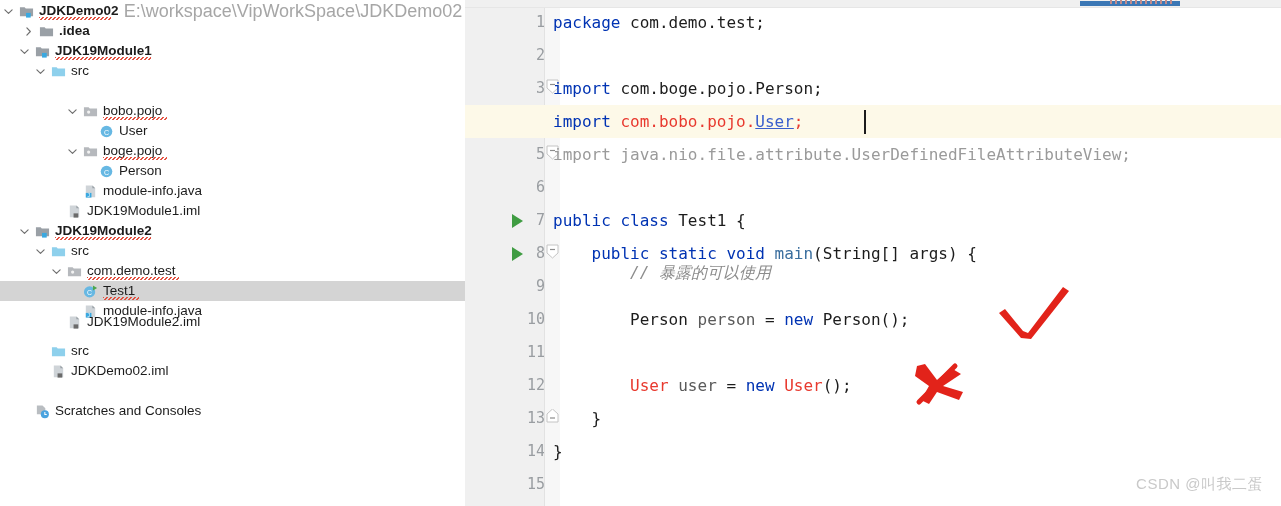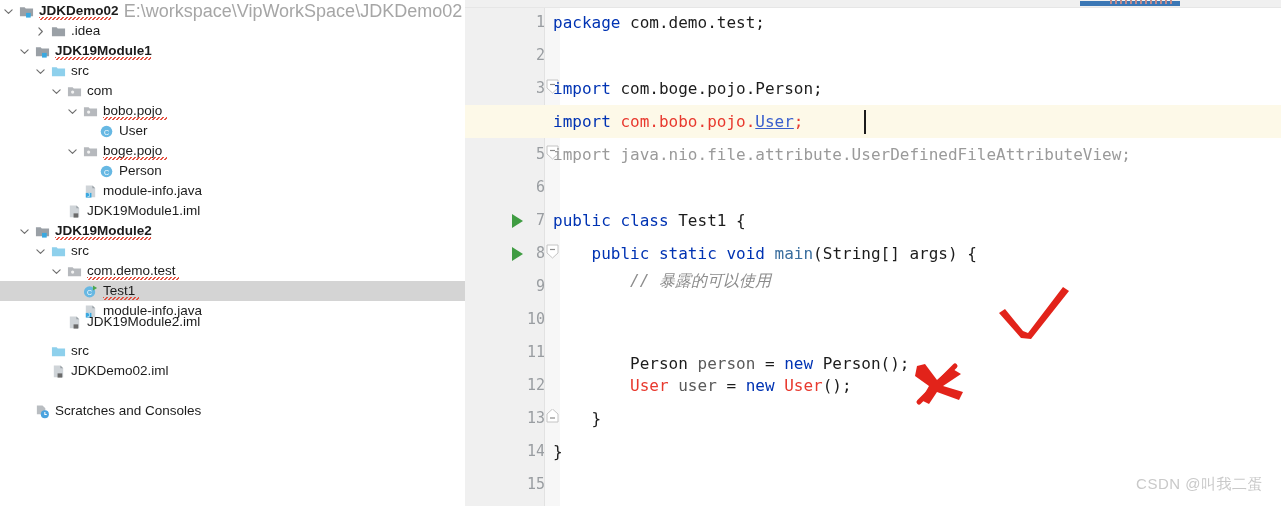--- a/index.html
+++ b/index.html
@@ -99,21 +99,21 @@
           </svg>
         </span>
         <svg viewBox="0 0 16 16" class="ico" style="left: 19px;">
           <path d="M1 3.5h5l1.2 1.4H15V13H1z" fill="#9aa0a6"></path>
           <rect x="7.5" y="9.5" width="5" height="5" fill="#3aa8e0"></rect>
         </svg>
         <span class="lbl bold" style="left: 39px;">JDKDemo02</span>
         <span class="sq" style="left: 39px; width: 72px;"></span>
         <span class="path" style="left: 123.7px;">E:\workspace\VipWorkSpace\JDKDemo02</span>
       </div>
-      <div class="row" style="position: absolute; left: 16px; width: 505px; top: 21px;">
+      <div class="row" style="position: absolute; left: 4px; width: 505px; top: 21px; font-weight: bold;">
         <span class="arrow" style="left: 20px;">
           <svg viewBox="0 0 10 10" width="9" height="9">
             <path d="M3.2 1 L7 5 L3.2 9" stroke="#6e6e6e" stroke-width="1.3" fill="none" stroke-linecap="round" stroke-linejoin="round"></path>
           </svg>
         </span>
         <svg viewBox="0 0 16 16" class="ico" style="left: 35px;">
           <path d="M1 3.5h5l1.2 1.4H15V13H1z" fill="#9aa0a6"></path>
         </svg>
         <span class="lbl" style="left: 55px;">.idea</span>
       </div>
@@ -133,32 +133,20 @@
       <div class="row" style="position: absolute; left: 0px; width: 465px; top: 61px;">
         <span class="arrow" style="left: 36px;">
           <svg viewBox="0 0 10 10" width="9" height="9">
             <path d="M1 3.2 L5 7 L9 3.2" stroke="#6e6e6e" stroke-width="1.3" fill="none" stroke-linecap="round" stroke-linejoin="round"></path>
           </svg>
         </span>
         <svg viewBox="0 0 16 16" class="ico" style="left: 51px;">
           <path d="M1 3.5h5l1.2 1.4H15V13H1z" fill="#8ed0ec"></path>
         </svg>
         <span class="lbl" style="left: 71px;">src</span>
-      </div>
-      <div class="row" style="position: absolute; left: 0px; width: 465px; top: 81px;">
-        <span class="arrow" style="left: 52px;">
-          <svg viewBox="0 0 10 10" width="9" height="9">
-            <path d="M1 3.2 L5 7 L9 3.2" stroke="#6e6e6e" stroke-width="1.3" fill="none" stroke-linecap="round" stroke-linejoin="round"></path>
-          </svg>
-        </span>
-        <svg viewBox="0 0 16 16" class="ico" style="left: 67px;">
-          <path d="M1 3.5h5l1.2 1.4H15V13H1z" fill="#b6b9bd"></path>
-          <circle cx="6" cy="8.6" r="1.7" fill="#f2f2f2"></circle>
-        </svg>
-        <span class="lbl" style="left: 87px;">com</span>
       </div>
       <div class="row" style="position: absolute; left: 0px; width: 465px; top: 101px;">
         <span class="arrow" style="left: 68px;">
           <svg viewBox="0 0 10 10" width="9" height="9">
             <path d="M1 3.2 L5 7 L9 3.2" stroke="#6e6e6e" stroke-width="1.3" fill="none" stroke-linecap="round" stroke-linejoin="round"></path>
           </svg>
         </span>
         <svg viewBox="0 0 16 16" class="ico" style="left: 83px;">
           <path d="M1 3.5h5l1.2 1.4H15V13H1z" fill="#b6b9bd"></path>
           <circle cx="6" cy="8.6" r="1.7" fill="#f2f2f2"></circle>
@@ -338,22 +326,22 @@
             <path d="M1 1 h11 v8 l-5.5 5 l-5.5 -5z" fill="#ffffff" stroke="#c4c4c4"></path>
             <path d="M4 5.5 h5" stroke="#8d8d8d" stroke-width="1.2"></path>
           </svg></div>
         <div class="code" style="top: 138px;"><span class="dim">import java.nio.file.attribute.UserDefinedFileAttributeView;</span></div>
         <div class="code" style="top: 204px;"><span class="kw">public </span><span class="kw">class </span><span class="cls">Test1 {</span></div>
         <div class="fold" style="left: 81px; top: 244px;"><svg viewBox="0 0 13 15" width="13" height="15">
             <path d="M1 1 h11 v8 l-5.5 5 l-5.5 -5z" fill="#ffffff" stroke="#c4c4c4"></path>
             <path d="M4 5.5 h5" stroke="#8d8d8d" stroke-width="1.2"></path>
           </svg></div>
         <div class="code" style="top: 237px;"><span class="cls">    </span><span class="kw">public </span><span class="kw">static </span><span class="kw">void </span><span class="mth">main</span><span class="cls">(String[] args) {</span></div>
-        <div class="code" style="top: 264px;"><span class="cls">        </span><span class="cmt">// 暴露的可以使用</span></div>
-        <div class="code" style="top: 303px; margin-top: 44px;"><span class="cls">        Person </span><span class="var">person </span><span class="cls">= </span><span class="kw">new </span><span class="cls">Person();</span></div>
+        <div class="code" style="top: 256px;"><span class="cls">        </span><span class="cmt">// 暴露的可以使用</span></div>
+        <div class="code" style="top: 303px;"><span class="cls">        Person </span><span class="var">person </span><span class="cls">= </span><span class="kw">new </span><span class="cls">Person();</span></div>
         <div class="code" style="top: 336px;"><span class="cls">        </span></div>
         <div class="code" style="top: 369px;"><span class="cls">        </span><span class="err">User </span><span class="var">user </span><span class="cls">= </span><span class="kw">new </span><span class="err">User</span><span class="cls">();</span></div>
         <div class="fold" style="left: 81px; top: 409px;"><svg viewBox="0 0 13 15" width="13" height="15">
             <path d="M6.5 0 l5.5 5 v8 h-11 v-8z" fill="#ffffff" stroke="#c4c4c4"></path>
             <path d="M4 9 h5" stroke="#8d8d8d" stroke-width="1.2"></path>
           </svg></div>
         <div class="code" style="top: 402px;"><span class="cls">    }</span></div>
         <div class="code" style="top: 435px;"><span class="cls">}</span></div>
       </div>
   </div>

